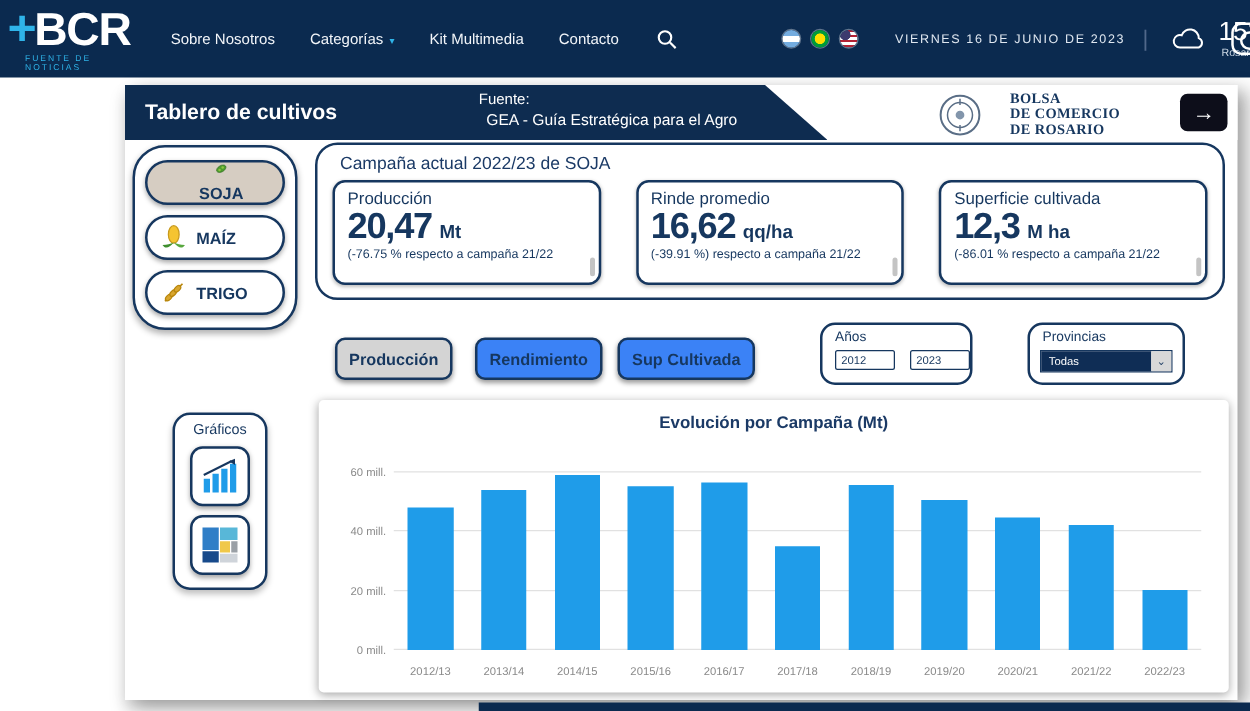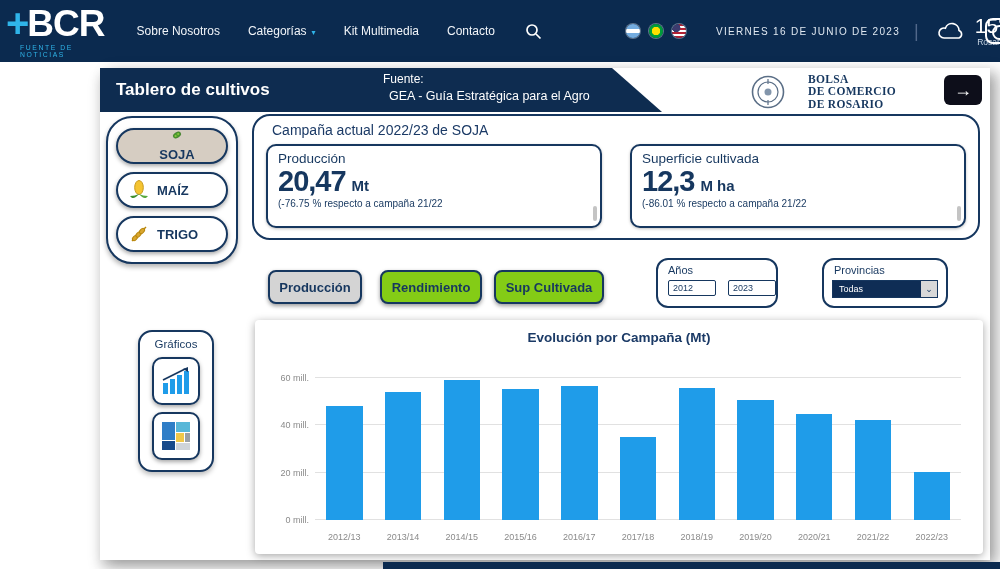--- a/index.html
+++ b/index.html
@@ -84,21 +84,21 @@
   .kpi-valrow { display:flex; align-items:baseline; gap:6px; margin-top:1px; }
   .kpi-value { color:#16375f; font-size:29px; font-weight:700; letter-spacing:-1px; line-height:1; }
   .kpi-unit  { color:#16375f; font-size:15px; font-weight:700; }
   .kpi-delta { color:#16375f; font-size:10px; line-height:11.5px; height:17px; overflow:hidden;
                width:calc(100% - 8px); margin-top:2px; }
   .kpi-scroll { position:absolute; right:3px; bottom:5px; width:4px; height:15px;
                 background:#c4c4c4; border-radius:2px; }
 
   
   .tab-btn { position:absolute; top:202px; height:34px; border:2px solid #16375f; border-radius:8px;
-             background:#84cc16; color:#16375f; font-size:13px; font-weight:700; cursor:pointer;
+             background:#3b82f6; color:#16375f; font-size:13px; font-weight:700; cursor:pointer;
              box-shadow:0 2px 4px rgba(0,0,0,.4); }
   .tab-btn.selected { background:#d4d4d4; }
   .tab-prod { left:168px; width:94px; }
   .tab-rend { left:280px; width:102px; }
   .tab-sup  { left:394px; width:110px; }
 
   .filter-box { position:absolute; top:190px; height:50px; border:2px solid #16375f; border-radius:12px;
                 background:#fff; }
   .fb-anios { left:556px; width:122px; }
   .fb-prov  { left:722px; width:126px; }
@@ -258,20 +258,29 @@
         <div class="kpi-card">
           <div class="kpi-label">Producción</div>
           <div class="kpi-valrow">
             <span class="kpi-value">20,47</span>
             <span class="kpi-unit">Mt</span>
           </div>
           <div class="kpi-delta">(-76.75 % respecto a campaña 21/22</div>
           <div class="kpi-scroll"></div>
         </div>
         <div class="kpi-card">
+          <div class="kpi-label">Rinde promedio</div>
+          <div class="kpi-valrow">
+            <span class="kpi-value">16,62</span>
+            <span class="kpi-unit">qq/ha</span>
+          </div>
+          <div class="kpi-delta">(-39.91 %) respecto a campaña 21/22</div>
+          <div class="kpi-scroll"></div>
+        </div>
+        <div class="kpi-card">
           <div class="kpi-label">Superficie cultivada</div>
           <div class="kpi-valrow">
             <span class="kpi-value">12,3</span>
             <span class="kpi-unit">M ha</span>
           </div>
           <div class="kpi-delta">(-86.01 % respecto a campaña 21/22</div>
           <div class="kpi-scroll"></div>
         </div>
       </div>
     </section>

